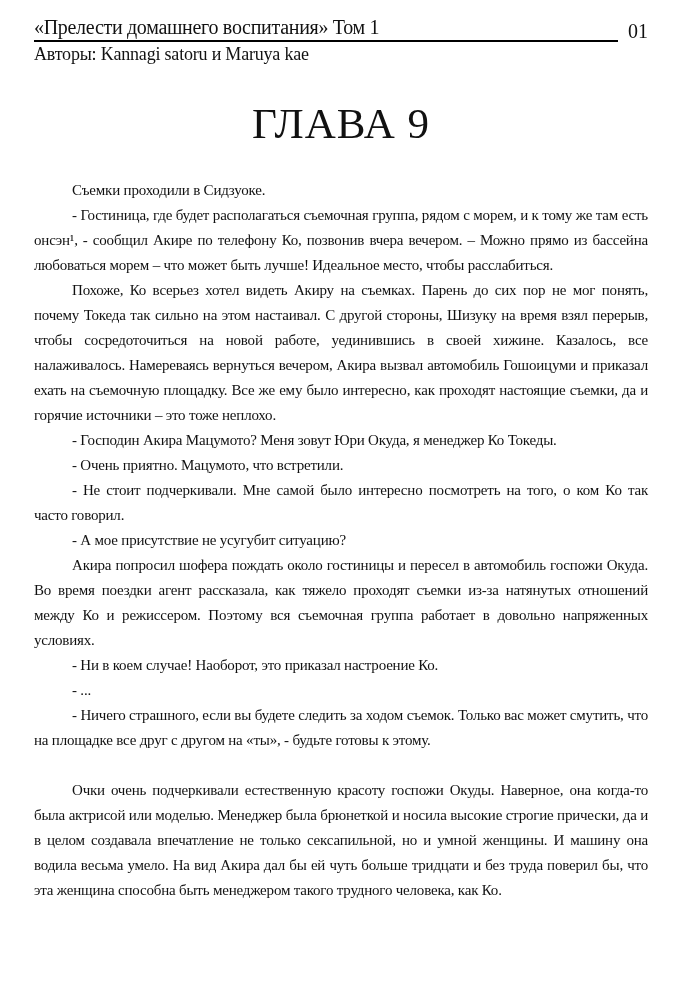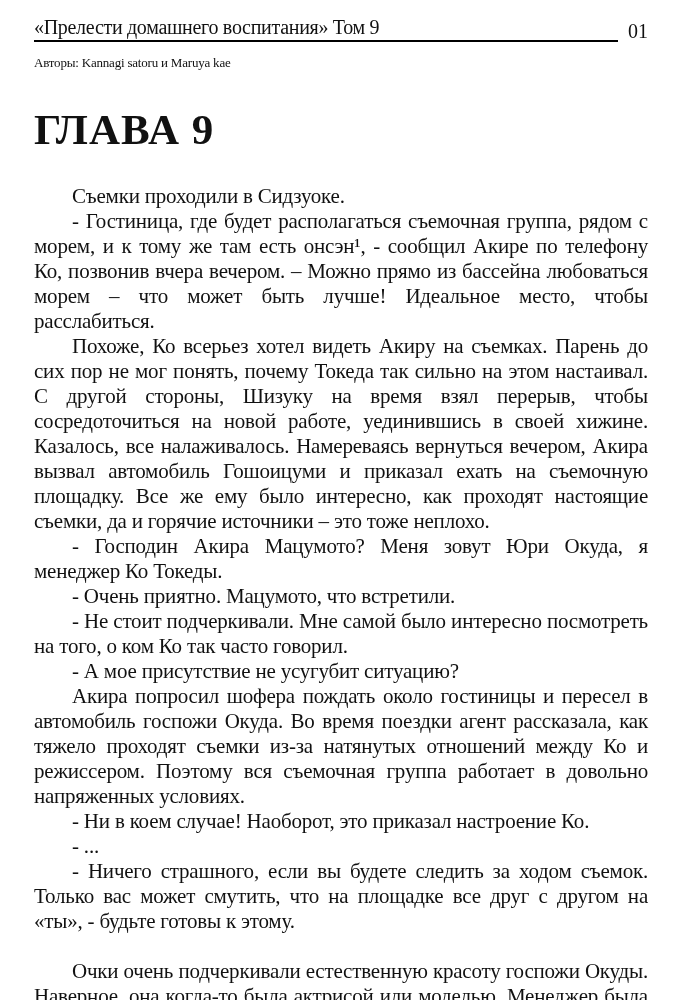--- a/index.html
+++ b/index.html
@@ -33,51 +33,52 @@
     letter-spacing: -0.3px;
     white-space: nowrap;
   }
   .page-number {
     font-size: 20px;
     padding-left: 10px;
     line-height: 1;
     padding-bottom: 1px;
   }
   .authors-line {
-    font-size: 13px;
-    margin-top: 13px;
+    font-size: 18px;
+    margin-top: 2px;
     letter-spacing: -0.2px;
   }
   .chapter-title {
+    text-align: center;
     font-size: 43px;
     letter-spacing: 1px;
     margin-top: 34px;
     margin-bottom: 30px;
-    font-weight: bold;
+    font-weight: normal;
   }
   .body-text .para {
     margin: 0;
-    font-size: 21px;
+    font-size: 15px;
     line-height: 25px;
     text-align: justify;
     text-indent: 38px;
     letter-spacing: -0.2px;
   }
   .body-text .para.gap {
     margin-top: 25px;
   }
 </style>
 </head>
 <body>
 
 <div class="page">
 
   <div class="header-row">
     <div class="header-title-wrap">
-      <span class="header-title">«Прелести домашнего воспитания» Том 9</span>
+      <span class="header-title">«Прелести домашнего воспитания» Том 1</span>
     </div>
     <span class="page-number">01</span>
   </div>
 
   <div class="authors-line">Авторы: Kannagi satoru и Maruya kae</div>
 
   <h1 class="chapter-title">ГЛАВА 9</h1>
 
   <div class="body-text">
       <p class="para">Съемки проходили в Сидзуоке.</p>

